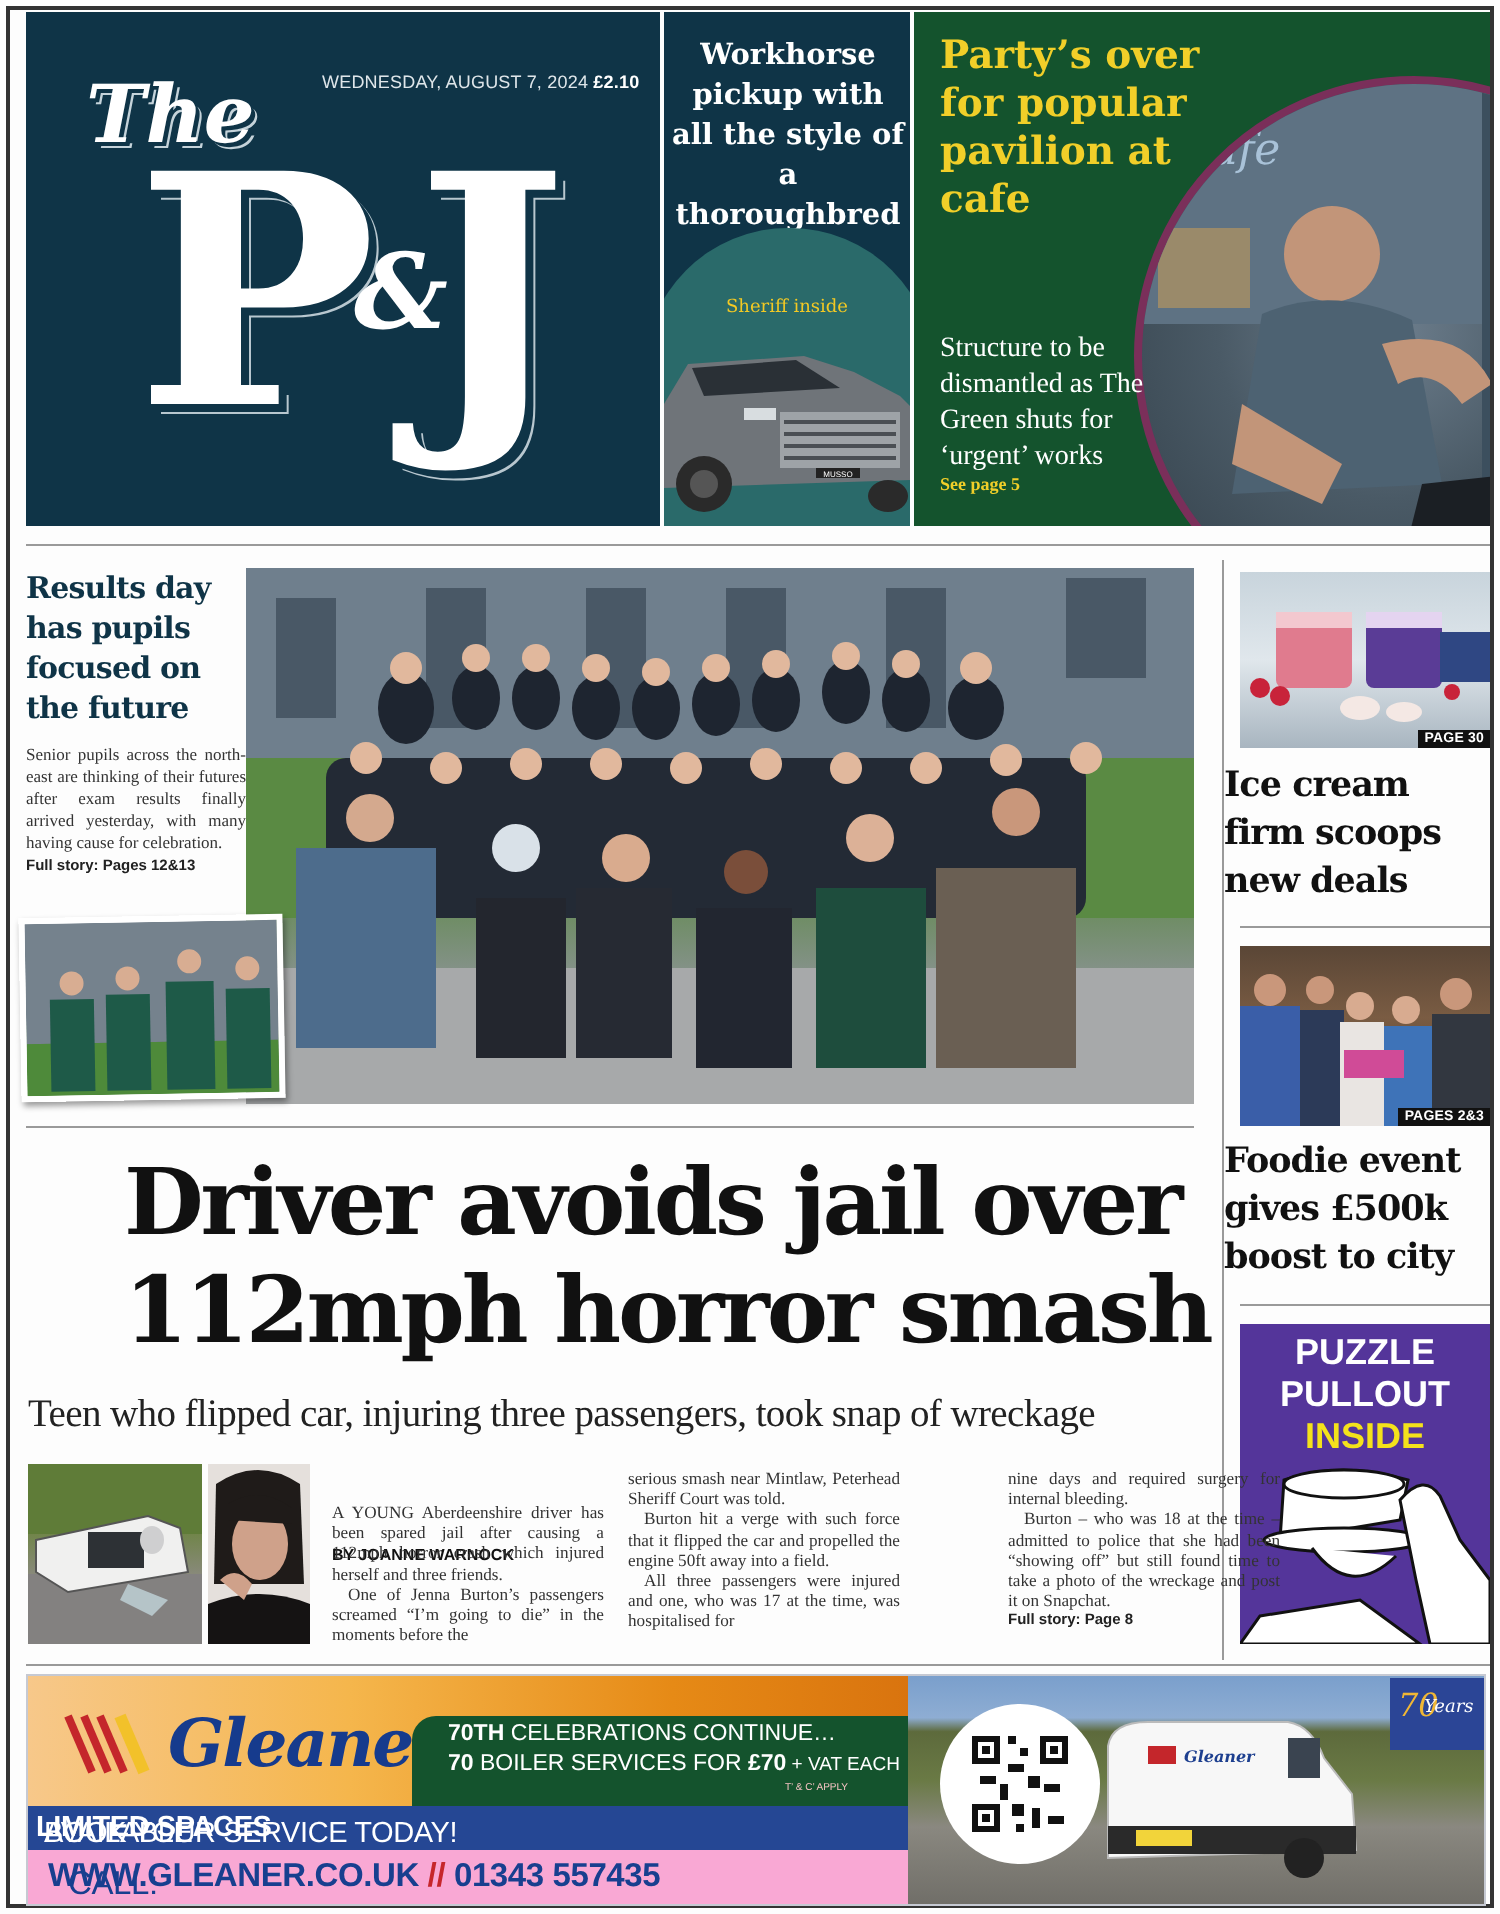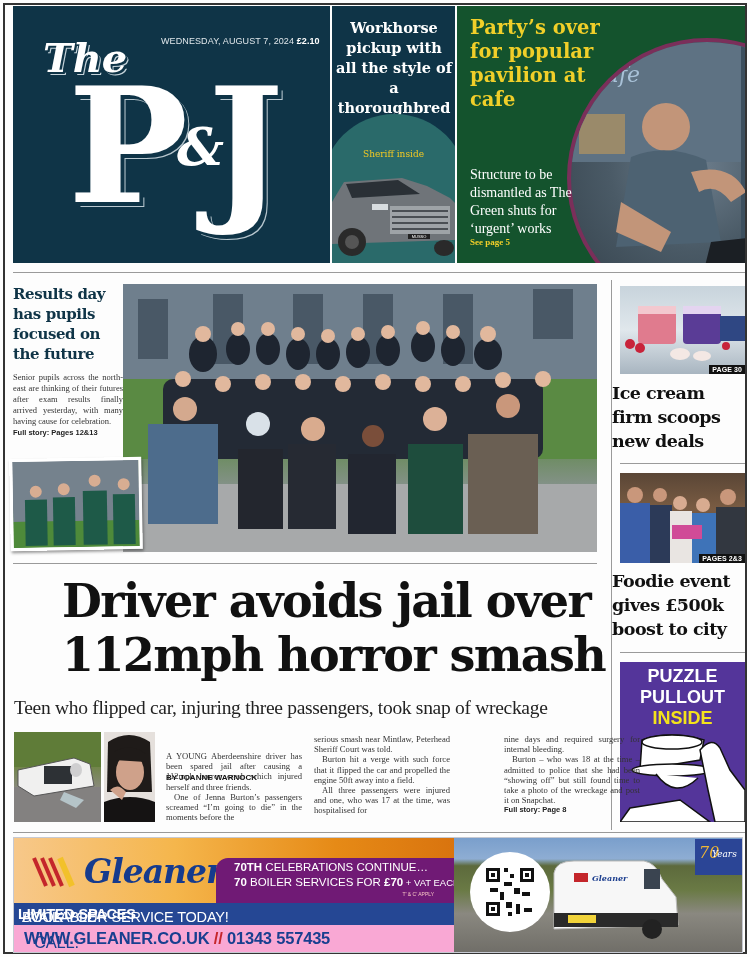--- a/index.html
+++ b/index.html
@@ -57,21 +57,21 @@
   .byline { position: absolute; left: 166px; top: 735px; font-family: "Liberation Sans", sans-serif; font-weight: bold; font-size: 8px; color: #111; margin-top: 38px; }
   .col { position: absolute; top: 749px; width: 136px; font-family: "Liberation Serif", serif; font-size: 8.6px; line-height: 10.2px; color: #333; text-align: justify; }
   .col p { text-indent: 0; }
   .col p.ind { text-indent: 8px; }
   .col .more { font-family: "Liberation Sans", sans-serif; font-weight: bold; font-size: 7.5px; color: #222; text-indent: 0; }
 
   .ad { position: absolute; left: 13px; top: 837px; width: 730px; height: 116px; border: 1px solid #c6c9d2; background: #f4f4f4; overflow: hidden; }
   .ad .top { position: absolute; left: 0; top: 0; width: 460px; height: 65px; background: linear-gradient(90deg, #f7c88a 0%, #f5b64c 35%, #e68a16 70%, #d7700d 100%); }
   .ad .logo { position: absolute; left: 12px; top: 14px; font-family: "DejaVu Serif", serif; font-style: italic; font-weight: bold; font-size: 33px; color: #163b8d; letter-spacing: -1px; }
   .ad .stripes { position: absolute; left: 12px; top: 18px; width: 60px; height: 32px; }
-  .ad .red { position: absolute; left: 202px; top: 20px; width: 256px; height: 45px; background: #701a75; border-radius: 12px 0 0 0; }
+  .ad .red { position: absolute; left: 192px; top: 20px; width: 256px; height: 45px; background: #14532d; border-radius: 12px 0 0 0; }
   .ad .red .l1 { position: absolute; left: 18px; top: 3px; font-family: "Liberation Sans", sans-serif; font-size: 11.5px; color: #fff; }
   .ad .red .l2 { position: absolute; left: 18px; top: 18px; font-family: "Liberation Sans", sans-serif; font-size: 11.5px; color: #fff; }
   .ad .red .tc { position: absolute; right: 38px; top: 33px; font-family: "Liberation Sans", sans-serif; font-size: 5px; color: #f6c4c4; }
   .ad .blue { position: absolute; left: 0; top: 65px; width: 460px; height: 22px; background: #254794; }
   .ad .blue span { position: absolute; left: 4px; top: 3px; font-family: "Liberation Sans", sans-serif; font-size: 14.5px; color: #fff; letter-spacing: -0.2px; white-space: nowrap; }
   .ad .web { position: absolute; left: 0; top: 87px; width: 460px; height: 28px; background: #f9a8d4; }
   .ad .web span { position: absolute; left: 10px; top: 4px; font-family: "Liberation Sans", sans-serif; font-size: 16.5px; color: #183f8f; white-space: nowrap; letter-spacing: -0.2px; }
   .ad .web .sl { color: #c6262b; }
   .ad .scene { position: absolute; left: 440px; top: 0; width: 290px; height: 116px; background: linear-gradient(180deg, #7a9fcc 0%, #8eadd3 18%, #5d6a3c 24%, #6a7a45 45%, #8a8880 65%, #6f6d67 100%); }
   .ad .qr { position: absolute; left: 456px; top: 14px; width: 80px; height: 80px; border-radius: 50%; background: #fff; }

